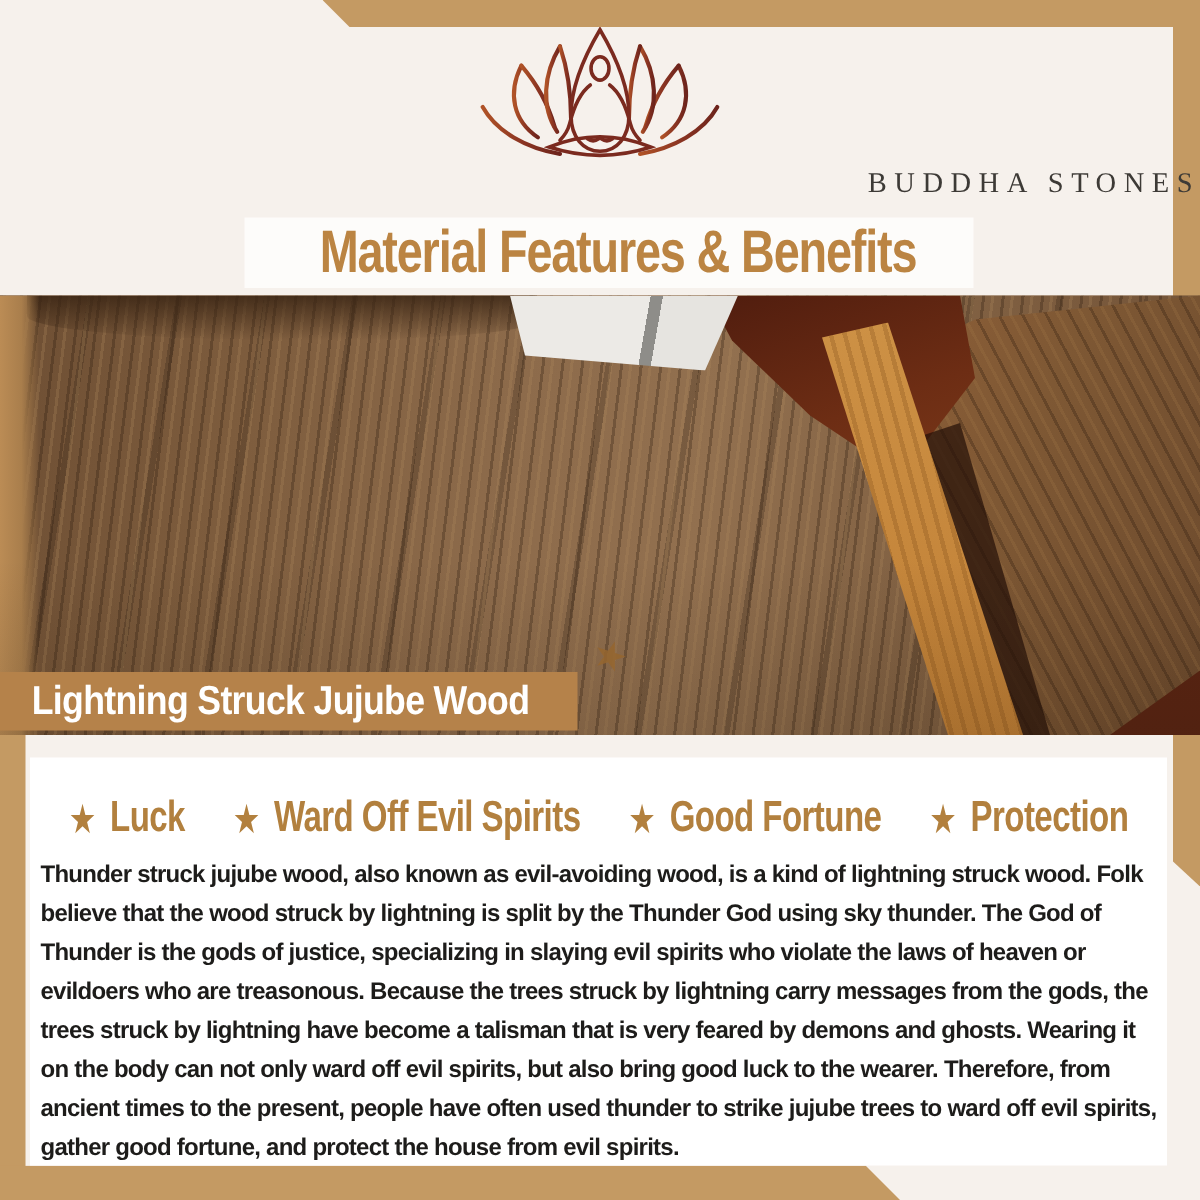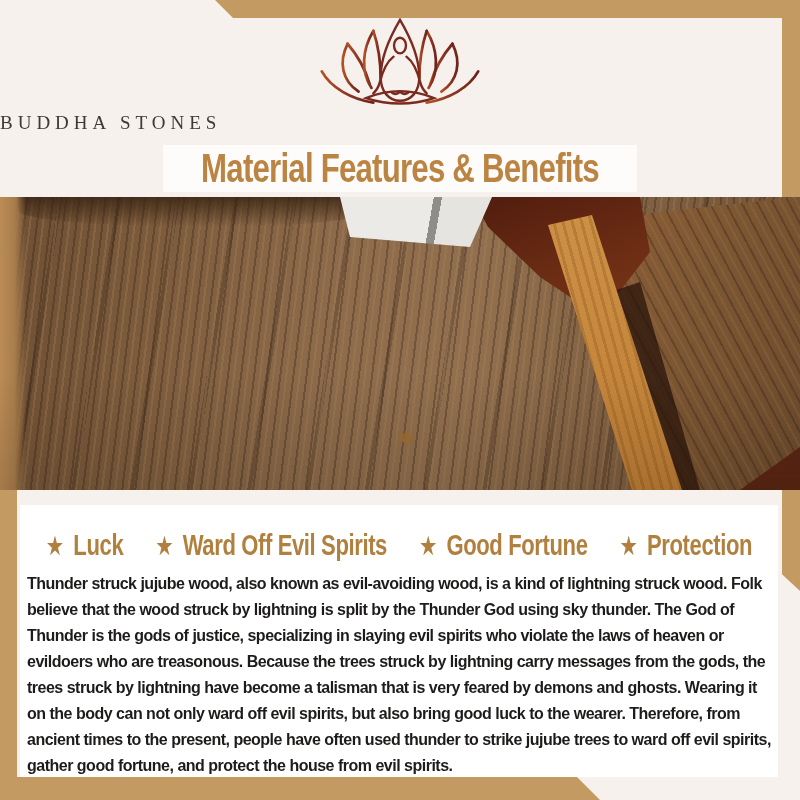--- a/index.html
+++ b/index.html
@@ -11,25 +11,25 @@
     clip-path:polygon(0 0,100% 0,100% 100%,18px 100%);}
   .ribbon-right-top{left:782px;top:14px;width:18px;height:184px;}
   .ribbon-left-bottom{left:0;top:487px;width:17px;height:313px;}
   .ribbon-right-bottom{left:782px;top:487px;width:18px;height:104px;
     clip-path:polygon(0 0,100% 0,100% 100%,0 84%);}
   .ribbon-bottom{left:0;top:777px;width:600px;height:23px;
     clip-path:polygon(0 0,577px 0,100% 100%,0 100%);}
 
   
   .logo{position:absolute;left:302px;top:18px;width:196px;height:92px;}
-  .brand{position:absolute;left:0;top:112px;width:800px;text-align:left;
+  .brand{position:absolute;left:0;top:112px;width:800px;text-align:right;
     font-family:"Liberation Serif",serif;font-size:19px;letter-spacing:5px;
     color:#3d3a36;font-weight:500;}
   .title-band{position:absolute;left:163px;top:145px;width:474px;height:47px;
-    background:#fdfcfa;display:flex;align-items:center;justify-content:center;}
+    background:#fdfcfa;display:flex;align-items:center;justify-content:center;padding-left:12px;}
   .title-band .t{font-size:40px;font-weight:bold;color:#bb8442;white-space:nowrap;
     transform:scaleX(0.78);transform-origin:50% 50%;letter-spacing:-1px;}
 
   
   .photo{position:absolute;left:0;top:197px;width:800px;height:293px;overflow:hidden;
     background:#83613f;}
   .photo>div{position:absolute;}
   .p-base{left:0;top:0;width:100%;height:100%;
     background:
       repeating-linear-gradient(97deg,rgba(44,27,14,.30) 0 2px,rgba(0,0,0,0) 2px 6px,
@@ -138,20 +138,23 @@
     <div class="p-darkcorner"></div>
     <div class="p-crack"></div>
     <div class="p-orange"></div>
     <div class="p-white"></div>
     <div class="p-leftedge"></div>
     <div class="p-brcorner"></div>
     <div class="p-vignette"></div>
     <div class="p-star">★</div>
   </div>
 
+  <div class="caption">
+    <span class="t">Lightning Struck Jujube Wood</span>
+  </div>
 
   <div class="card">
     <div class="benefits">
       <div class="benefit">
         <span class="star">★</span>
         <span class="lbl">Luck</span>
       </div>
       <div class="benefit">
         <span class="star">★</span>
         <span class="lbl">Ward Off Evil Spirits</span>

